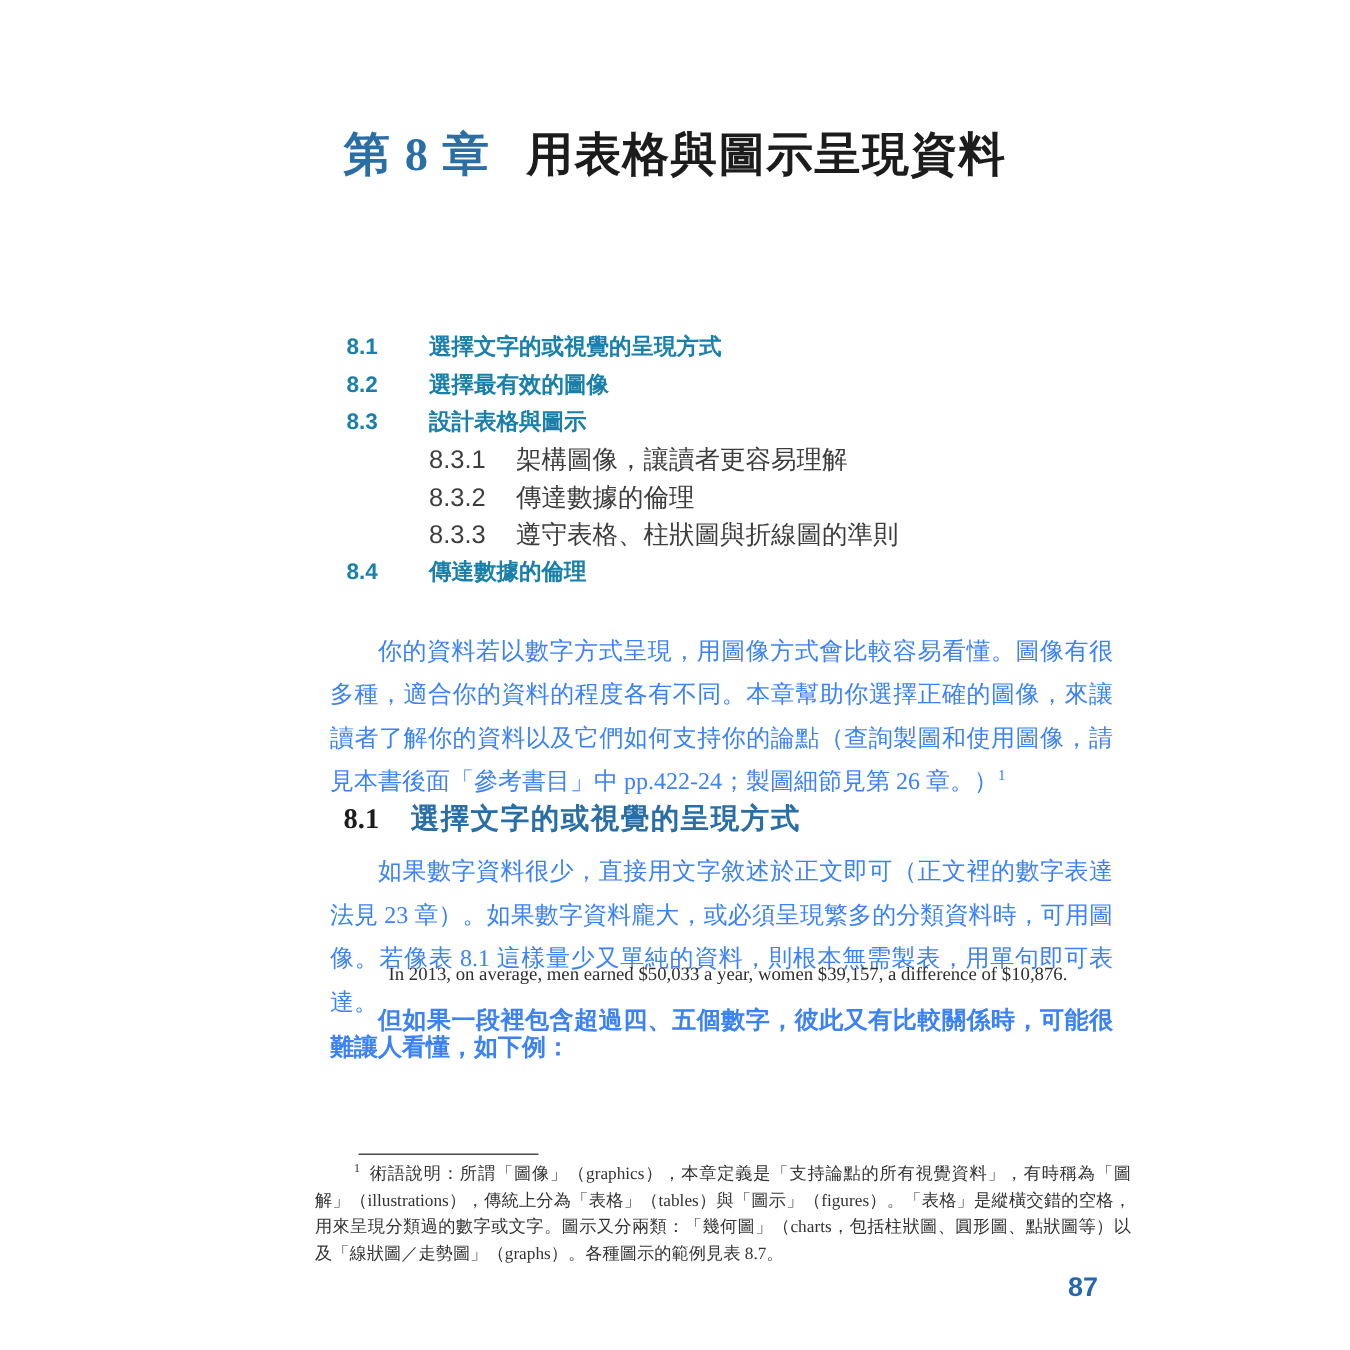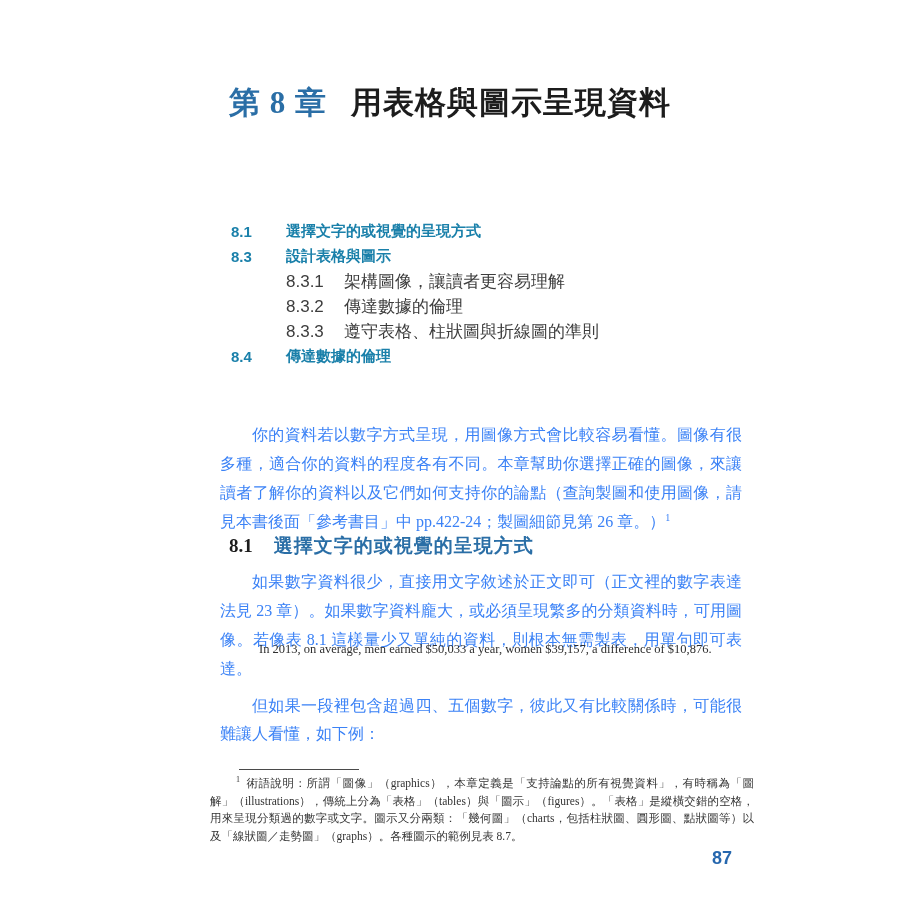--- a/index.html
+++ b/index.html
@@ -50,21 +50,21 @@
     font-size: 16px;
     line-height: 29px;
     text-align: justify;
     text-indent: 2em;
     color: #3b82f6;
     margin: 0;
   }
   .para sup { font-size: 10px; line-height: 0; }
   #para1 { top: 420px; }
   #para2 { top: 567px; }
-  #para3 { top: 692px; line-height: 28px; }
+  #para3 { top: 672px; line-height: 18px; font-weight: bold; }
 
   
   .section-heading {
     position: absolute;
     left: 205px;
     top: 533px;
     font-size: 19px;
     font-weight: bold;
     white-space: nowrap;
   }
@@ -126,20 +126,24 @@
   <div class="chapter-heading">
     <span class="chapter-label">第 8 章</span><span class="chapter-title">用表格與圖示呈現資料</span>
   </div>
 
   <div class="toc">
     <div class="toc-row lvl1">
       <span class="toc-num">8.1</span>
       <span class="toc-label">選擇文字的或視覺的呈現方式</span>
     </div>
     <div class="toc-row lvl1">
+      <span class="toc-num">8.2</span>
+      <span class="toc-label">選擇最有效的圖像</span>
+    </div>
+    <div class="toc-row lvl1">
       <span class="toc-num">8.3</span>
       <span class="toc-label">設計表格與圖示</span>
     </div>
     <div class="toc-row lvl2">
       <span class="toc-num">8.3.1</span>
       <span class="toc-label">架構圖像，讓讀者更容易理解</span>
     </div>
     <div class="toc-row lvl2">
       <span class="toc-num">8.3.2</span>
       <span class="toc-label">傳達數據的倫理</span>

